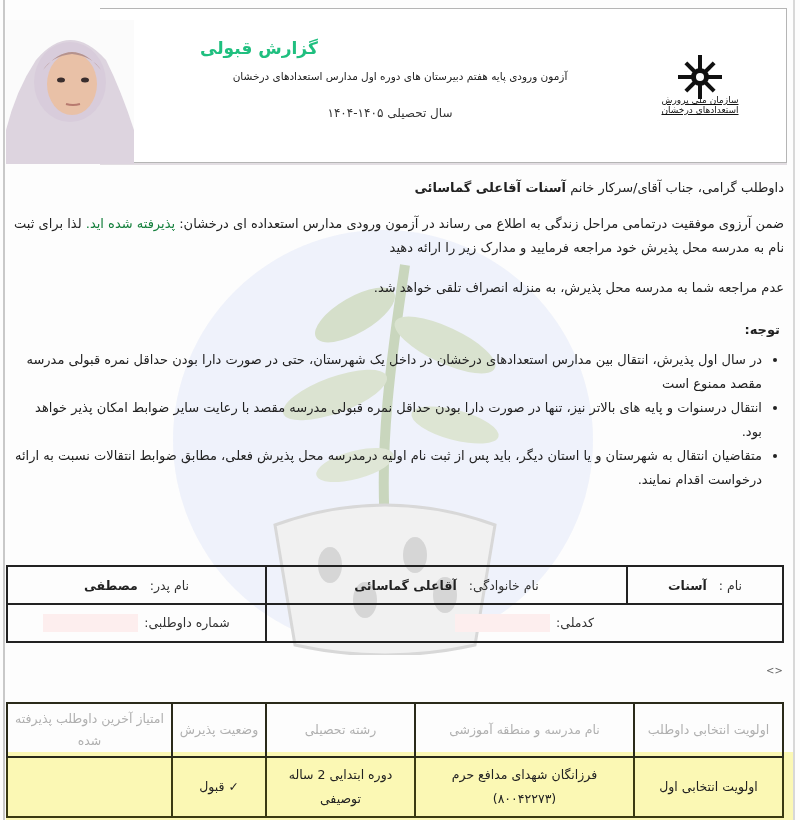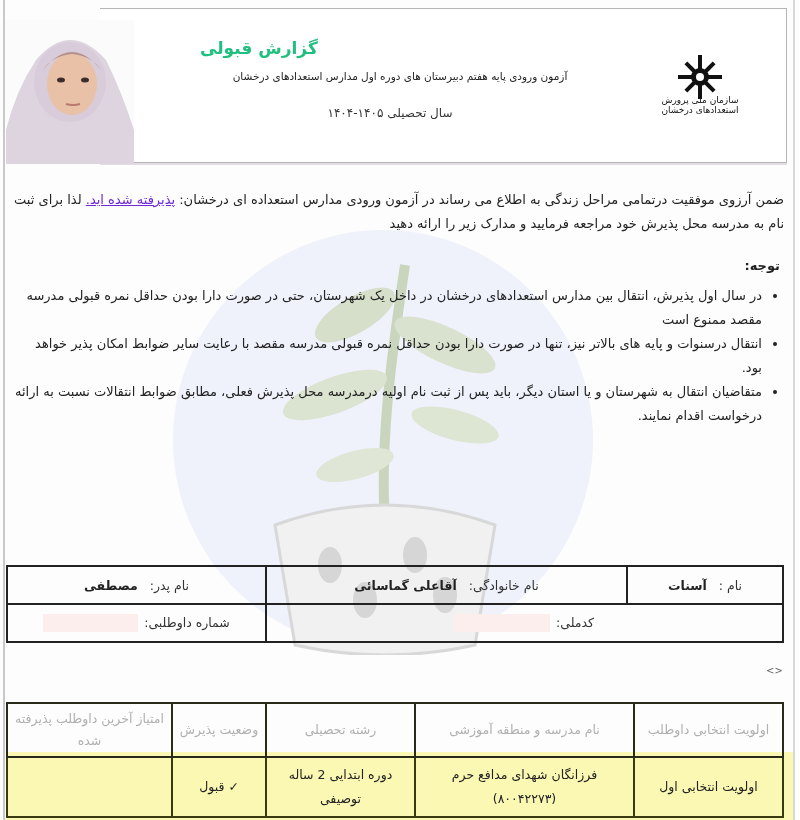--- a/index.html
+++ b/index.html
@@ -15,30 +15,30 @@
   .watermark { position:absolute; left:155px; top:225px; width:455px; height:430px; pointer-events:none; z-index:0; }
 
   
   .header-box {
     position:absolute; left:100px; top:8px; width:687px; height:155px;
     border:1px solid #b5b5b5; border-left:none; background:#fff; box-sizing:border-box; z-index:1;
     box-shadow: 0 2px 0 #e2dde2;
   }
   .photo { position:absolute; left:6px; top:20px; width:128px; height:144px; z-index:2; background:#e8e0e8; overflow:hidden; }
   .logo { position:absolute; left:645px; top:55px; width:110px; height:60px; z-index:2; }
-  .logo-text { position:absolute; left:645px; top:95px; width:110px; font-size:9px; text-align:center; color:#111; z-index:2; letter-spacing:-0.5px;}
+  .logo-text { position:absolute; left:645px; top:95px; width:110px; font-size:9px; text-align:center; color:#111; z-index:2; letter-spacing:-0.5px;text-decoration:underline;}
   .title { position:absolute; left:200px; top:38px; width:390px; text-align:left; font-size:17px; font-weight:bold; color:#1fbf7f; z-index:2; }
   .subtitle { position:absolute; left:190px; top:70px; width:420px; text-align:center; font-size:10.5px; color:#222; z-index:2; }
   .year { position:absolute; left:280px; top:106px; width:220px; text-align:center; font-size:12px; color:#333; z-index:2; }
 
   .content { position:absolute; left:12px; top:176px; width:772px; z-index:2; font-size:13px; line-height:24px; }
   .greet { margin:0; }
   .greet b { font-weight:bold; }
   .para { margin:12px 0 0 0; }
-  .green { color:#6d28d9;text-decoration:underline; }
+  .green { color:#15803d; }
   .note-title { margin:18px 4px 4px 0; font-weight:bold; }
   ul.notes { margin:6px 0 0 0; padding:0 22px 0 0; }
   ul.notes li { margin:0; line-height:24px; }
 
   table.info { position:absolute; left:6px; top:565px; width:778px; border-collapse:collapse; z-index:2; font-size:12.5px; }
   table.info td { border:2px solid #222; height:36px; padding:0 12px;text-align:center; }
   .lbl { color:#333; }
   .val { font-weight:bold; margin-right:12px; }
   .blank { display:inline-block; width:95px; height:18px; background:#fdeeee; vertical-align:middle; margin-right:6px; }
 
@@ -100,23 +100,27 @@
     </g>
   </g>
 </svg>
 <div class="logo-text">سازمان ملی پرورش استعدادهای درخشان</div>
 
 <div class="title">گزارش قبولی</div>
 <div class="subtitle">آزمون ورودی پایه هفتم دبیرستان های دوره اول مدارس استعدادهای درخشان</div>
 <div class="year">سال تحصیلی ۱۴۰۵-۱۴۰۴</div>
 
 <div class="content">
+  <p class="greet">
+    <span>داوطلب گرامی، جناب آقای/سرکار خانم </span><b>آسنات آقاعلی گماسائی</b>
+  </p>
   <p class="para">
     <span>ضمن آرزوی موفقیت درتمامی مراحل زندگی به اطلاع می رساند در آزمون ورودی مدارس استعداده ای درخشان: </span><span class="green">پذیرفته شده اید.</span><span> لذا برای ثبت نام به مدرسه محل پذیرش خود مراجعه فرمایید و مدارک زیر را ارائه دهید</span>
   </p>
+  <p class="para" style="margin-top:16px;">عدم مراجعه شما به مدرسه محل پذیرش، به منزله انصراف تلقی خواهد شد.</p>
   <p class="note-title">توجه:</p>
   <ul class="notes">
     <li>در سال اول پذیرش، انتقال بین مدارس استعدادهای درخشان در داخل یک شهرستان، حتی در صورت دارا بودن حداقل نمره قبولی مدرسه مقصد ممنوع است</li>
     <li>انتقال درسنوات و پایه های بالاتر نیز، تنها در صورت دارا بودن حداقل نمره قبولی مدرسه مقصد با رعایت سایر ضوابط امکان پذیر خواهد بود.</li>
     <li>متقاضیان انتقال به شهرستان و یا استان دیگر، باید پس از ثبت نام اولیه درمدرسه محل پذیرش فعلی، مطابق ضوابط انتقالات نسبت به ارائه درخواست اقدام نمایند.</li>
   </ul>
 </div>
 
 <table class="info">
   <tbody>

